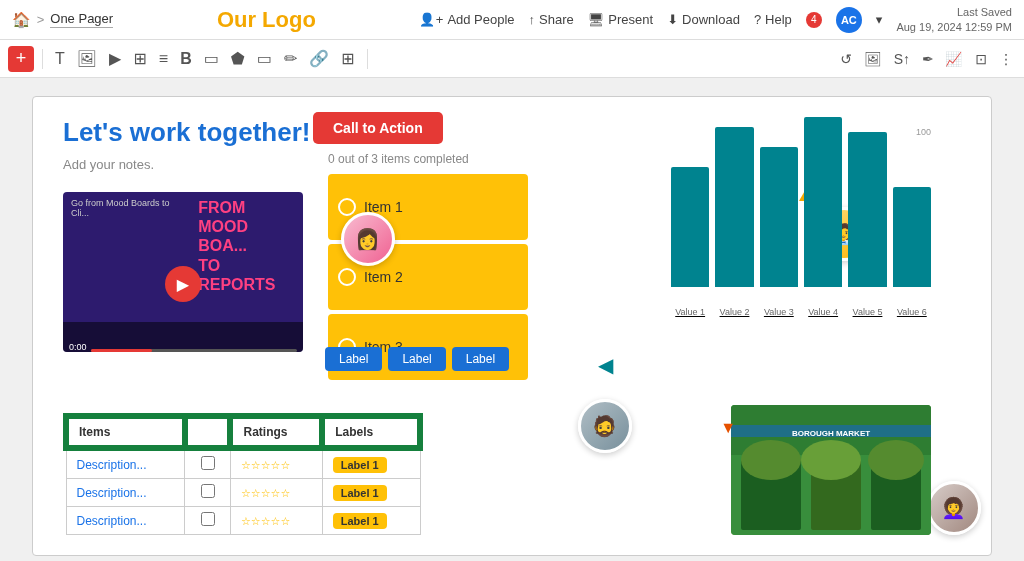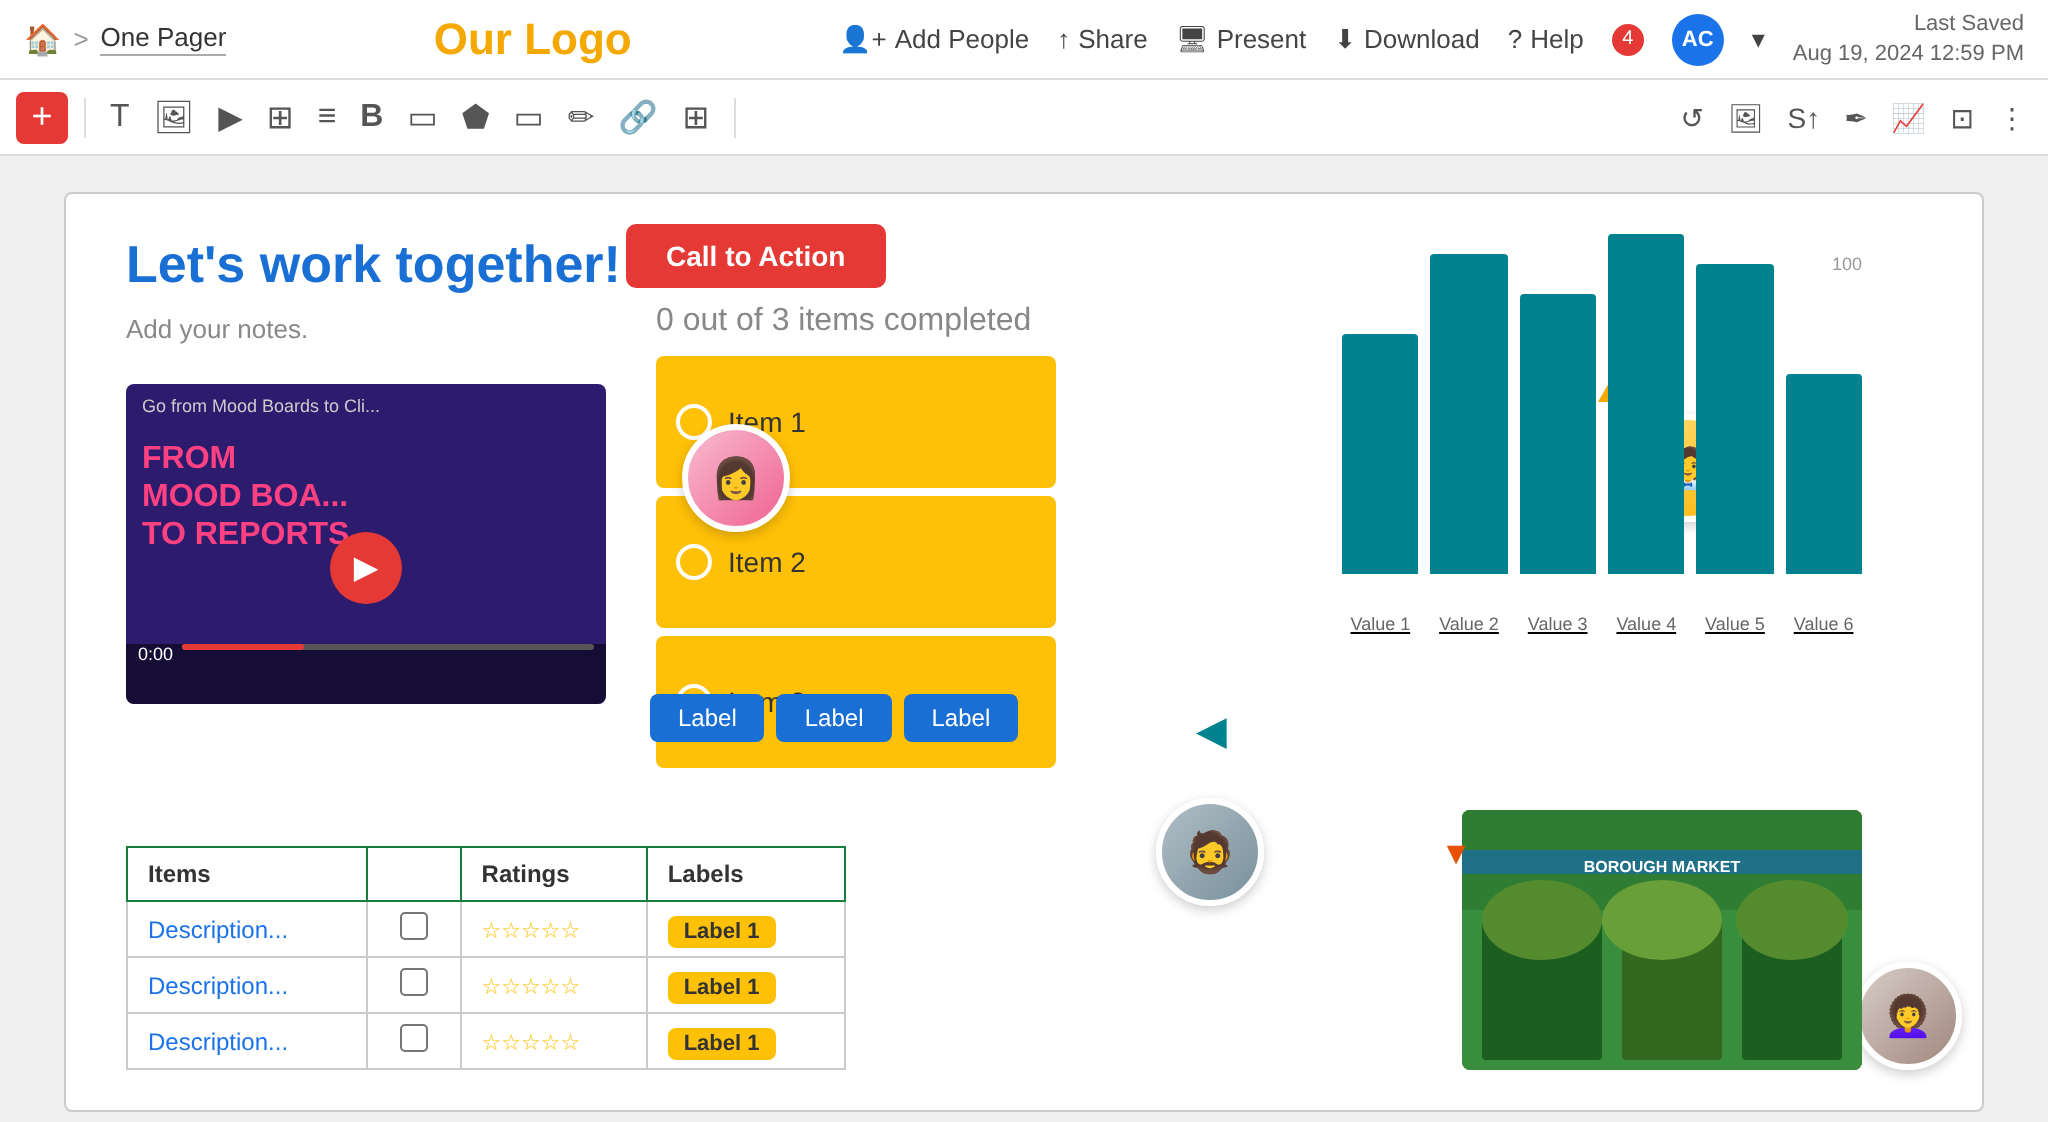--- a/index.html
+++ b/index.html
@@ -65,41 +65,41 @@
     }
 
     
     .video-thumb {
       position: absolute; top: 95px; left: 30px;
       width: 240px; height: 160px; background: #2d1b6e; border-radius: 4px;
       overflow: hidden; display: flex; align-items: center; justify-content: center;
     }
     .video-thumb-content {
       width: 100%; height: 100%; position: relative;
-      display: flex; flex-direction: column;
+      display: flex; flex-direction: row;
     }
     .video-thumb-top { font-size: 9px; color: #ccc; padding: 6px 8px; }
     .video-thumb-title {
       padding: 6px 8px; font-size: 16px; font-weight: bold; color: #ff4081; line-height: 1.2;
     }
     .play-btn {
       position: absolute; bottom: 50px; left: 50%; transform: translateX(-50%);
       width: 36px; height: 36px; background: #e53935; border-radius: 50%;
       display: flex; align-items: center; justify-content: center; color: #fff; font-size: 16px;
     }
-    .video-bar { position: absolute; bottom: 0; left: 0; right: 0; height: 30px; background: rgba(0,0,0,0.5); display: flex; align-items: flex-start; padding: 0 6px; gap: 4px; }
+    .video-bar { position: absolute; bottom: 0; left: 0; right: 0; height: 30px; background: rgba(0,0,0,0.5); display: flex; align-items: flex-end; padding: 0 6px; gap: 4px; }
     .video-bar-time { color: #fff; font-size: 9px; }
     .video-bar-progress { flex: 1; height: 3px; background: #555; border-radius: 2px; }
     .video-bar-filled { width: 30%; height: 100%; background: #e53935; border-radius: 2px; }
 
     
     .checklist-area {
       position: absolute; top: 55px; left: 295px; width: 200px;
     }
-    .checklist-count { font-size: 16px; color: #888; margin-bottom: 8px; }
+    .checklist-count { font-size: 12px; color: #888; margin-bottom: 8px; }
     .checklist-item {
       display: flex; align-items: center; gap: 8px;
       background: #ffc107; border-radius: 4px; padding: 24px 10px; margin-bottom: 4px;
     }
     .checklist-circle {
       width: 18px; height: 18px; border-radius: 50%; border: 2px solid #fff; background: transparent; flex-shrink: 0;
     }
     .checklist-label { font-size: 14px; color: #333; }
 
     
@@ -136,21 +136,21 @@
       position: absolute; top: 60px; left: 128px;
       width: 0; height: 0;
       border-left: 8px solid transparent; border-right: 8px solid transparent; border-bottom: 14px solid #f4a800;
     }
 
     
     .data-table {
       position: absolute; bottom: 20px; left: 30px; width: 360px;
     }
     .data-table table { width: 100%; border-collapse: collapse; font-size: 12px; }
-    .data-table th { background: #fff; border: 1px solid #15803d; padding: 6px 10px; text-align: left; font-weight: bold; color: #333; }
+    .data-table th { background: #fff; border: 6px solid #15803d; padding: 6px 10px; text-align: left; font-weight: bold; color: #333; }
     .data-table td { border: 1px solid #ccc; padding: 5px 10px; background: #fff; }
     .data-table .desc-link { color: #1a73e8; text-decoration: none; font-size: 12px; }
     .data-table .checkbox-cell { text-align: center; }
     .data-table input[type=checkbox] { width: 14px; height: 14px; }
     .stars { color: #ffc107; font-size: 11px; }
     .label-badge {
       background: #ffc107; color: #333; border-radius: 4px; padding: 2px 8px; font-size: 11px; font-weight: bold;
     }
 
     

